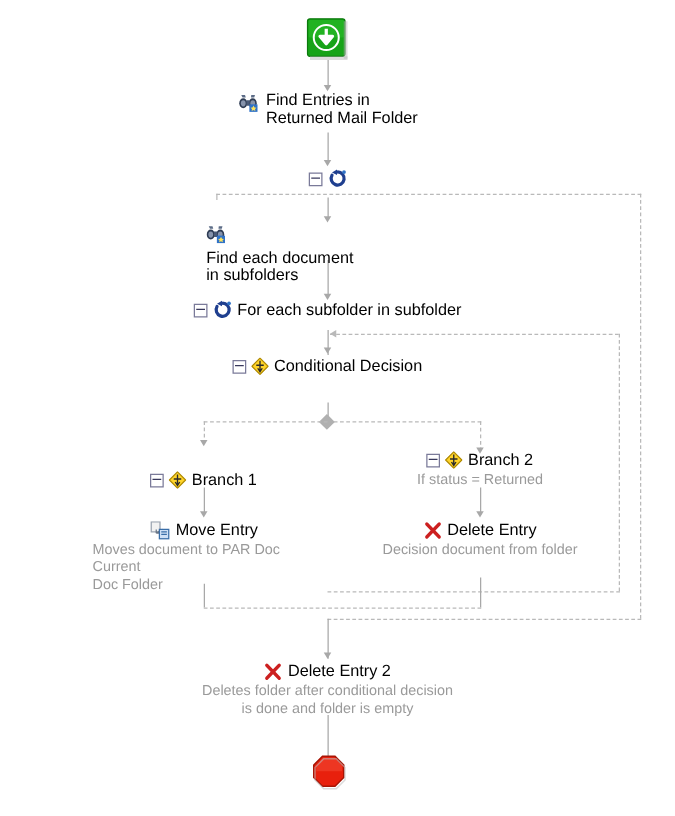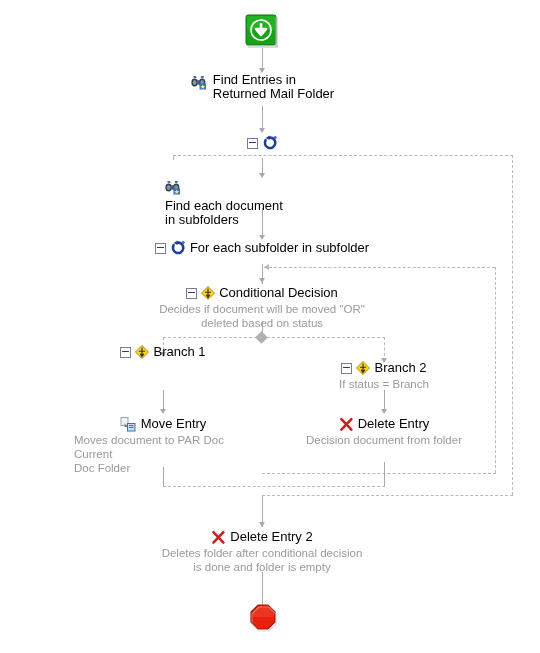--- a/index.html
+++ b/index.html
@@ -250,25 +250,23 @@
     <div class="title-row">
       <span class="expander"></span>
       <span class="icon">
         <svg width="14" height="14" viewBox="0 0 14 14">
           <path d="M7 0.5 L13.5 7 L7 13.5 L0.5 7 Z" fill="#ffd42a" stroke="#b08a00" stroke-width="1"></path>
           <path d="M7 2.6 L7 11.2 M4 6.2 L10 6.2 M5.2 8.6 L7 11.4 L8.8 8.6" fill="none" stroke="#2b2b2b" stroke-width="1.1"></path>
         </svg>
       </span>
       <span class="node-title">Conditional Decision</span>
     </div>
-    <div class="node-desc">Decides if document will be moved "OR"
-deleted based on status</div>
-  </div>
-
-  <div class="node" style="left:68px; top:344px; width:190px;">
+  </div>
+
+  <div class="node" style="left:68px; top:376px; width:190px;">
     <div class="title-row">
       <span class="expander"></span>
       <span class="icon">
         <svg width="14" height="14" viewBox="0 0 14 14">
           <path d="M7 0.5 L13.5 7 L7 13.5 L0.5 7 Z" fill="#ffd42a" stroke="#b08a00" stroke-width="1"></path>
           <path d="M7 2.6 L7 11.2 M4 6.2 L10 6.2 M5.2 8.6 L7 11.4 L8.8 8.6" fill="none" stroke="#2b2b2b" stroke-width="1.1"></path>
         </svg>
       </span>
       <span class="node-title">Branch 1</span>
     </div>
@@ -278,21 +276,21 @@
     <div class="title-row">
       <span class="expander"></span>
       <span class="icon">
         <svg width="14" height="14" viewBox="0 0 14 14">
           <path d="M7 0.5 L13.5 7 L7 13.5 L0.5 7 Z" fill="#ffd42a" stroke="#b08a00" stroke-width="1"></path>
           <path d="M7 2.6 L7 11.2 M4 6.2 L10 6.2 M5.2 8.6 L7 11.4 L8.8 8.6" fill="none" stroke="#2b2b2b" stroke-width="1.1"></path>
         </svg>
       </span>
       <span class="node-title">Branch 2</span>
     </div>
-    <div class="node-desc">If status = Branch</div>
+    <div class="node-desc">If status = Returned</div>
   </div>
 
   <div class="node" style="left:68px; top:416px; width:190px;">
     <div class="title-row">
       <span class="icon">
         <svg width="17" height="15" viewBox="0 0 17 15">
           <rect x="1" y="0.5" width="7" height="8" fill="#f2f2f2" stroke="#9aa3b0" stroke-width="1"></rect>
           <path d="M5 9.5 L10 6.5 M5 9.5 L8.2 9.5 M5 9.5 L5 6.6" stroke="#6b7686" stroke-width="1" fill="none"></path>
           <rect x="7.5" y="6.5" width="7.5" height="7.5" fill="#cfe0f5" stroke="#3a6ea8" stroke-width="1"></rect>
           <rect x="9" y="8" width="4.5" height="1" fill="#3a6ea8"></rect>

